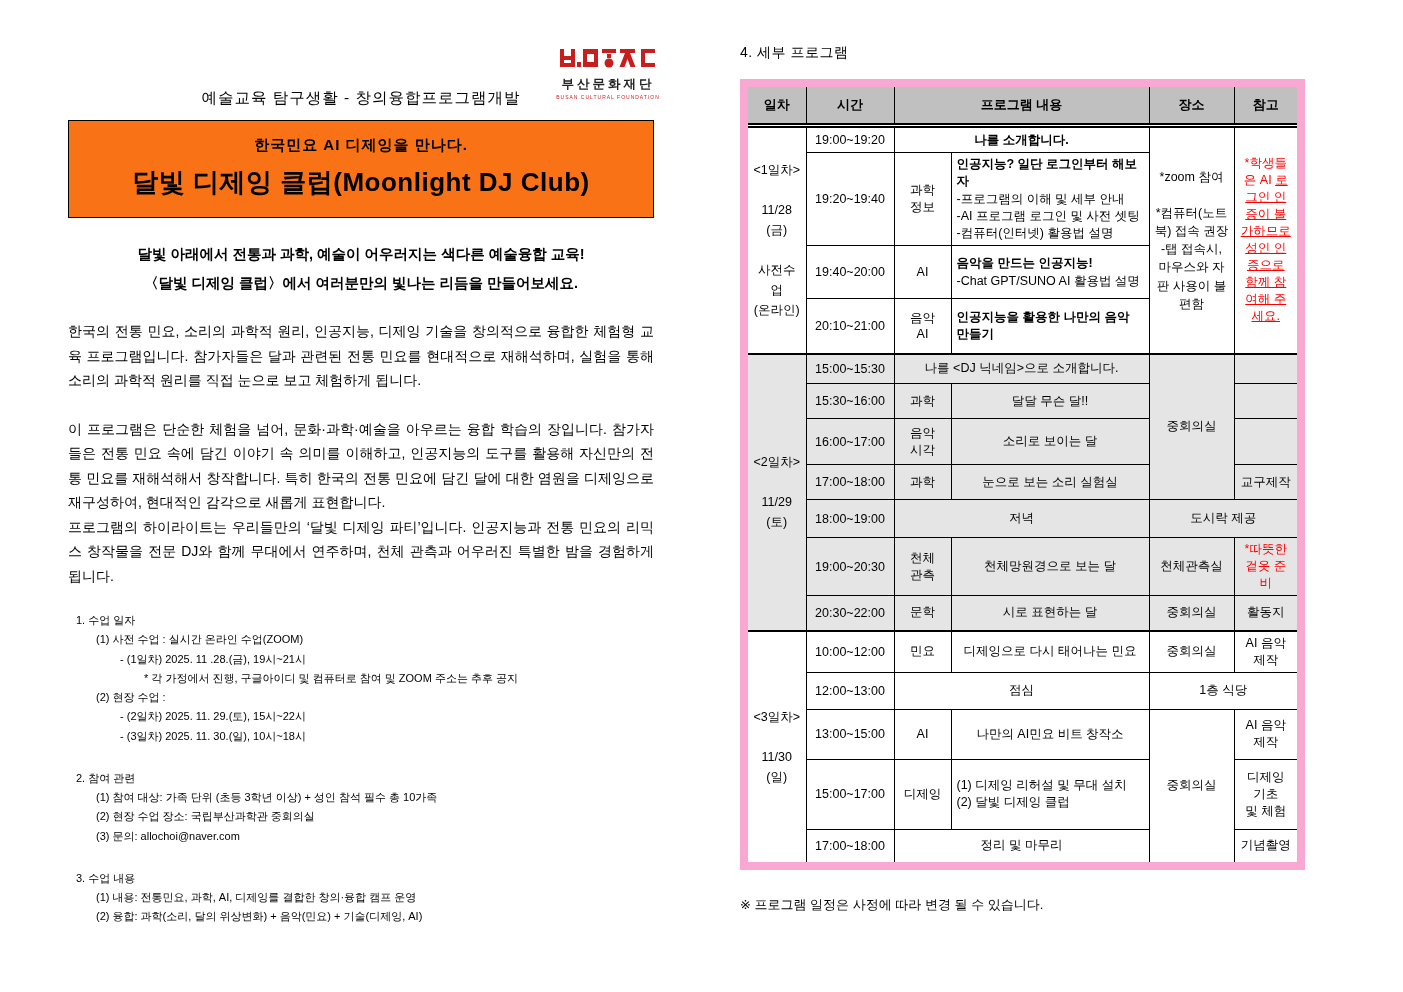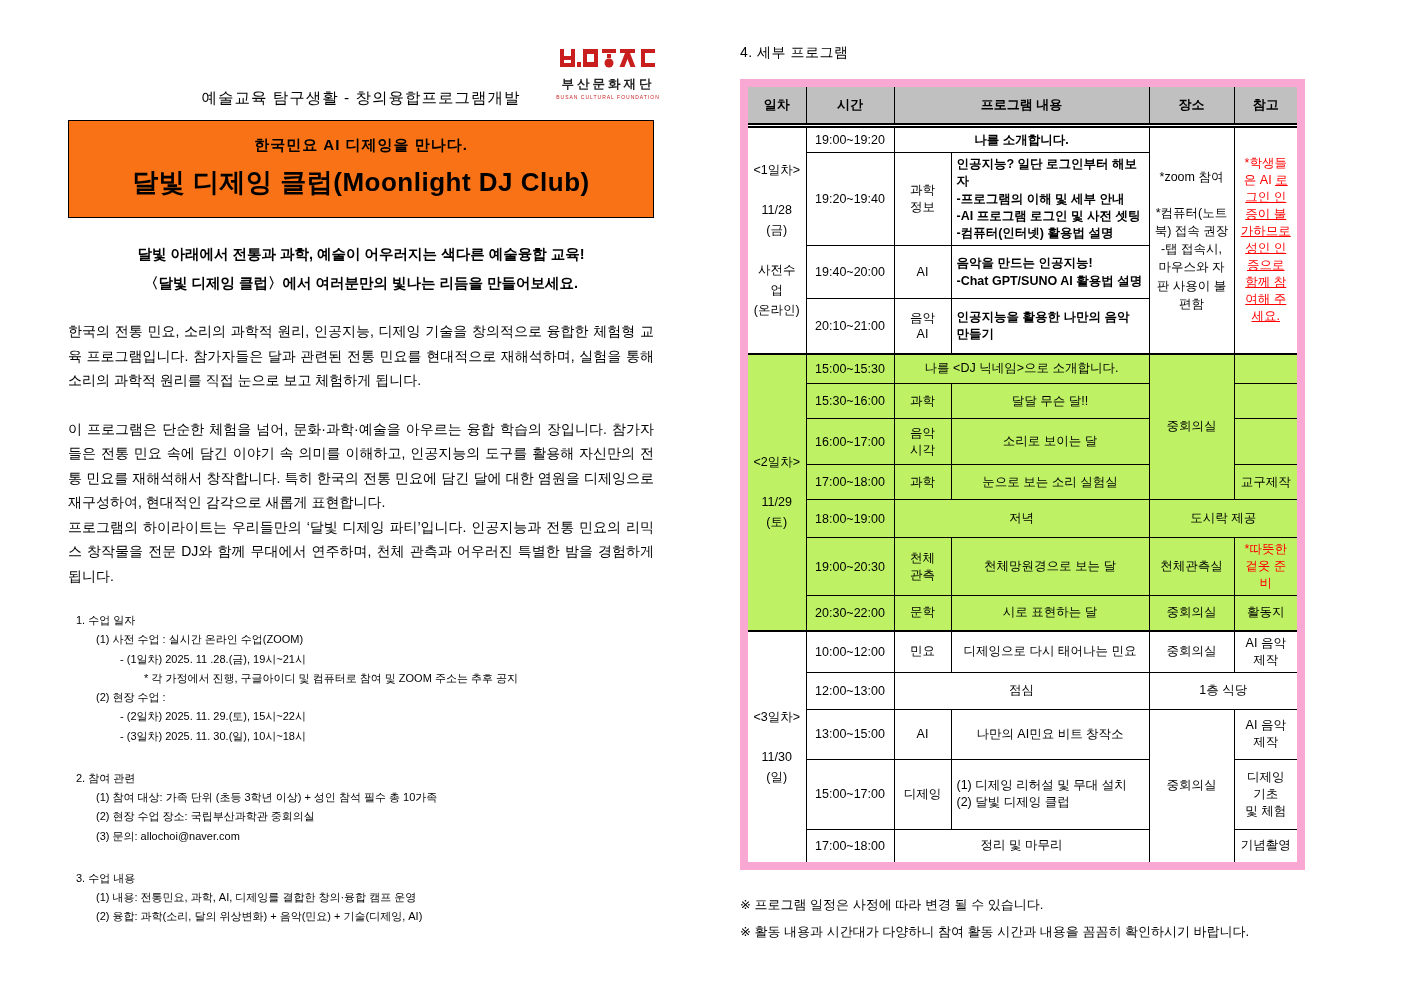--- a/index.html
+++ b/index.html
@@ -34,26 +34,26 @@
   .right-col { position:absolute; left:740px; top:44px; width:560px; }
   .sched-title { font-size:14px; margin-bottom:17px; letter-spacing:0.5px; }
 
   table.sched { border-collapse:collapse; table-layout:fixed; width:557px; border:8px solid #f9a8d4; }
   .sched th, .sched td { border:1px solid #000; padding:3px 5px; font-size:12.5px; vertical-align:middle; overflow:hidden; }
   .sched th { background:#c0c0c0; font-weight:bold; border-bottom:5px double #000; height:30px; font-size:13px; }
   .sched td { text-align:center; }
   .pre { white-space:pre-line; }
   .cell-left { text-align:left !important; }
   .bold { font-weight:bold; }
-  .gray td { background:#bef264; }
+  .gray td { background:#e5e5e5; }
   .sec-top td { border-top:2px solid #000; }
   .red { color:#ff0000; }
   .uline { text-decoration:underline; }
   .note-justify { text-align:justify; }
-  .detail { font-weight:bold; text-align:left; margin-top:1px; }
+  .detail { font-weight:normal; text-align:left; margin-top:1px; }
   .ctitle { text-align:left; }
   .place-pre { text-align:left; line-height:1.45; }
   .label-cell { line-height:1.6; }
 
   .footnotes { margin-top:22px; font-size:13px; line-height:2.05; }
 </style>
 </head>
 <body>
 
 <div class="page">
@@ -268,17 +268,16 @@
         <tr style="height:37px">
           <td>17:00~18:00</td>
           <td colspan="2">정리 및 마무리</td>
           <td>기념촬영</td>
         </tr>
       </tbody>
     </table>
 
     <div class="footnotes">
       <div>※ 프로그램 일정은 사정에 따라 변경 될 수 있습니다.</div>
-      <div>※ 활동 내용과 시간대가 다양하니 참여 활동 시간과 내용을 꼼꼼히 확인하시기 바랍니다.</div>
     </div>
   </div>
 
 </div>
 
 </body></html>

